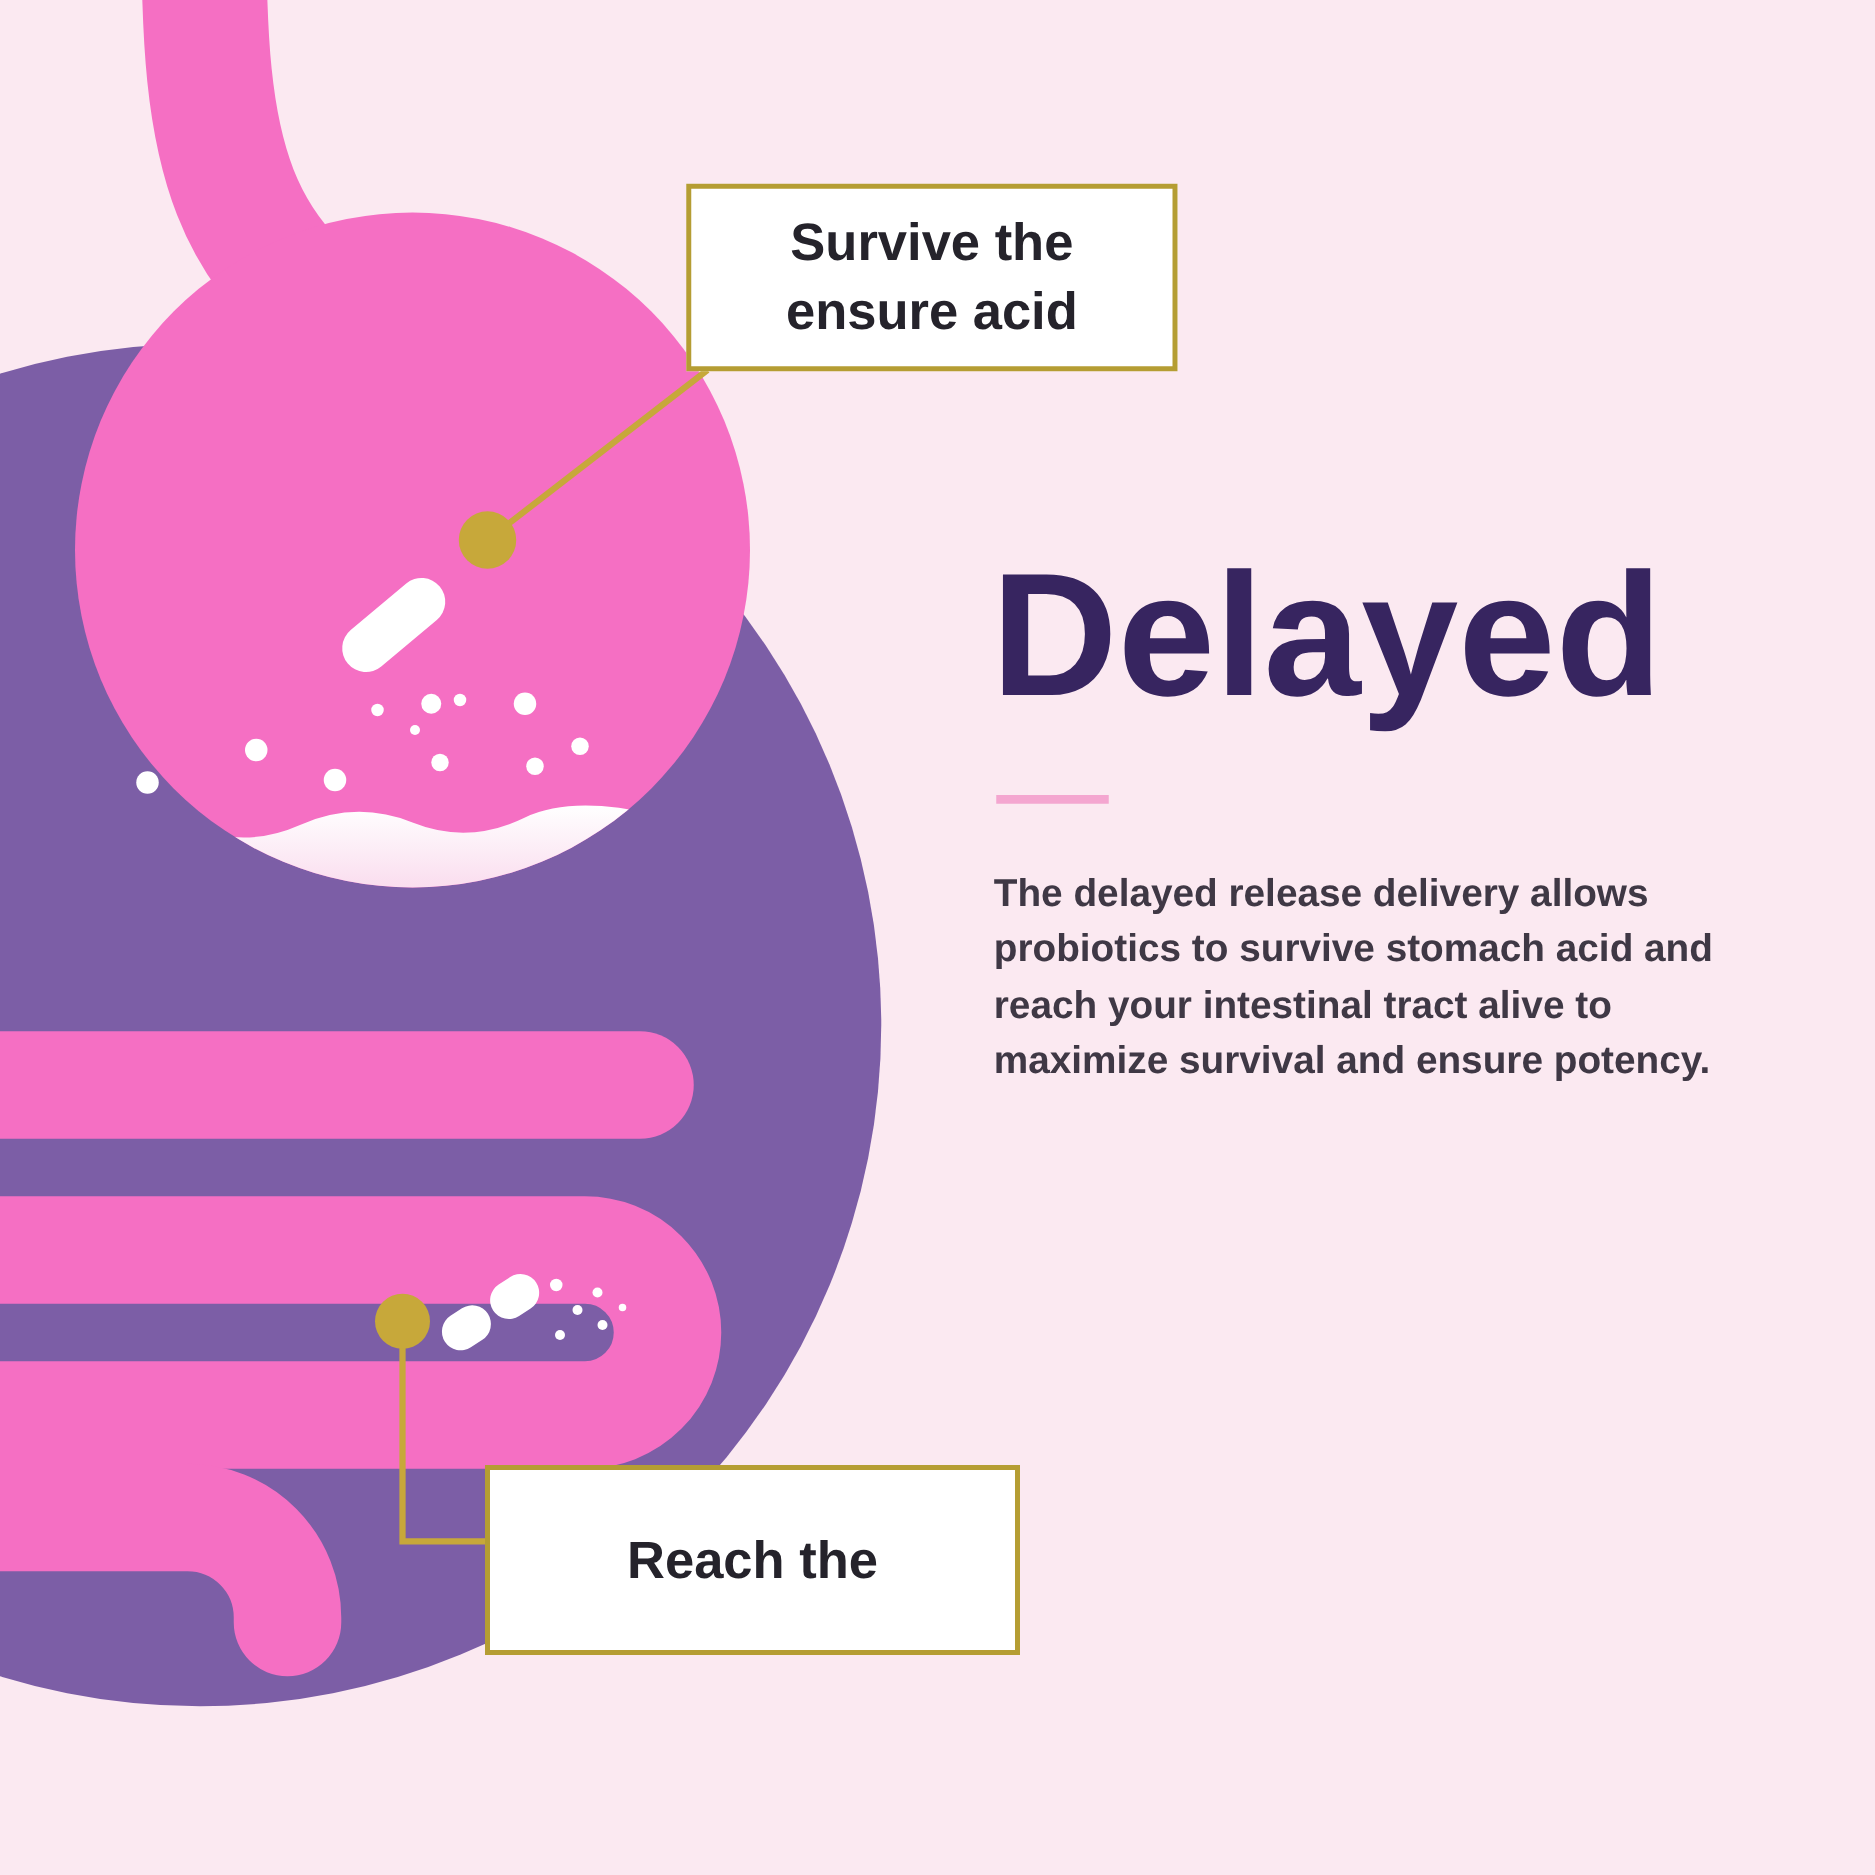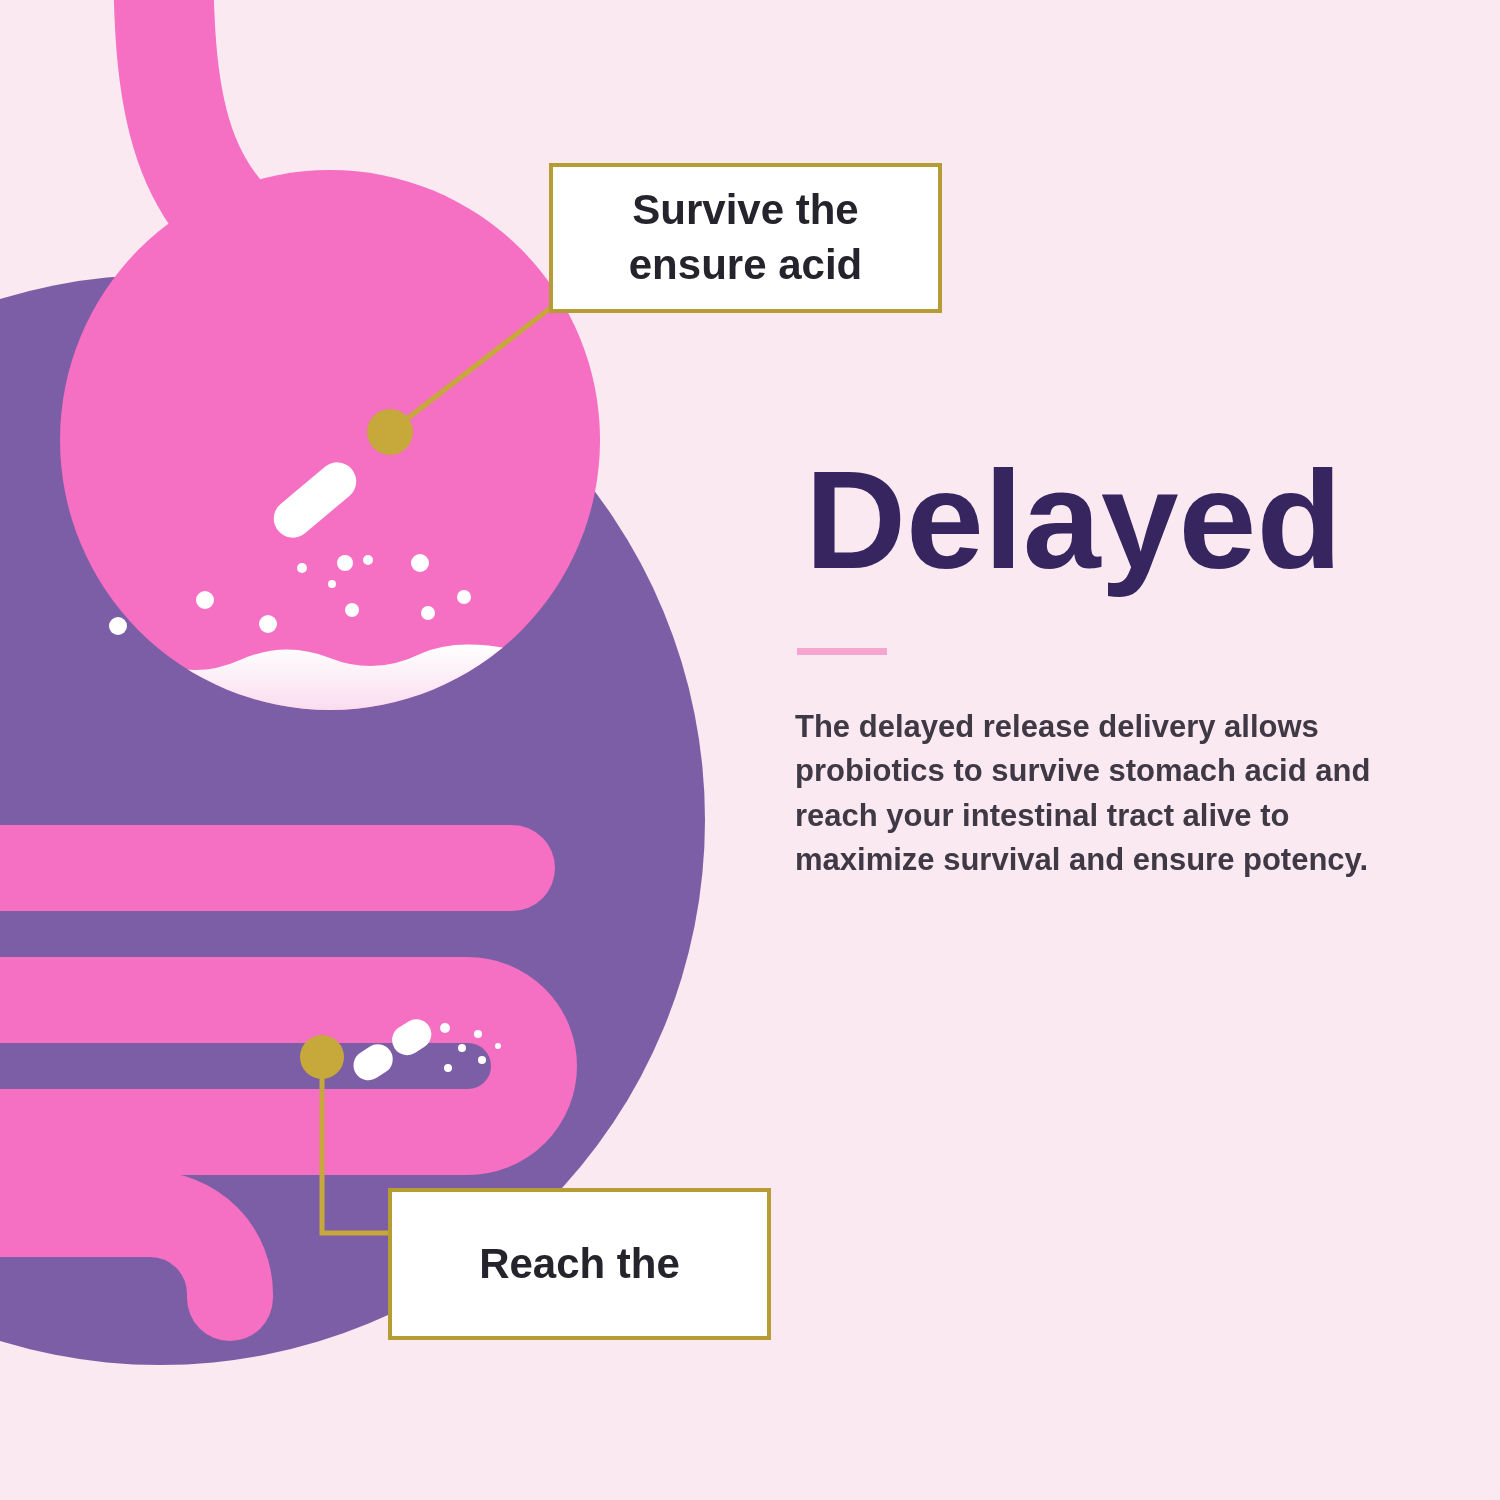--- a/index.html
+++ b/index.html
@@ -24,34 +24,33 @@
   .callout{
     position:absolute;
     background:var(--callout-bg,#ffffff);
     border:4px solid var(--gold-border,#b59d33);
     box-sizing:border-box;
     display:flex;flex-direction:column;
     justify-content:center;align-items:center;
     text-align:right;
     z-index:2;
     padding:14px 8px;
-    margin-top:16px;
   }
   .callout-line{
     font-size:42px;
     font-weight:bold;
     color:var(--callout-text,#25232b);
     line-height:1.3;
   }
   .callout-top{left:549px;top:147px;width:393px;height:150px;}
-  .callout-bottom{left:388px;top:1172px;width:383px;height:152px;gap:31px;}
+  .callout-bottom{left:388px;top:1172px;width:428px;height:152px;gap:31px;}
 
   .right-col{position:absolute;left:793px;top:438px;width:660px;z-index:1;}
   .heading{
-    margin:12px;
+    margin:0;
     font-size:140px;
     font-weight:bold;
     line-height:1.0;
     letter-spacing:0;
     color:var(--heading-purple,#372560);
   }
   .heading-line{display:block;}
   .divider{
     width:90px;height:7px;
     background:var(--divider-pink,#f4a6d0);

